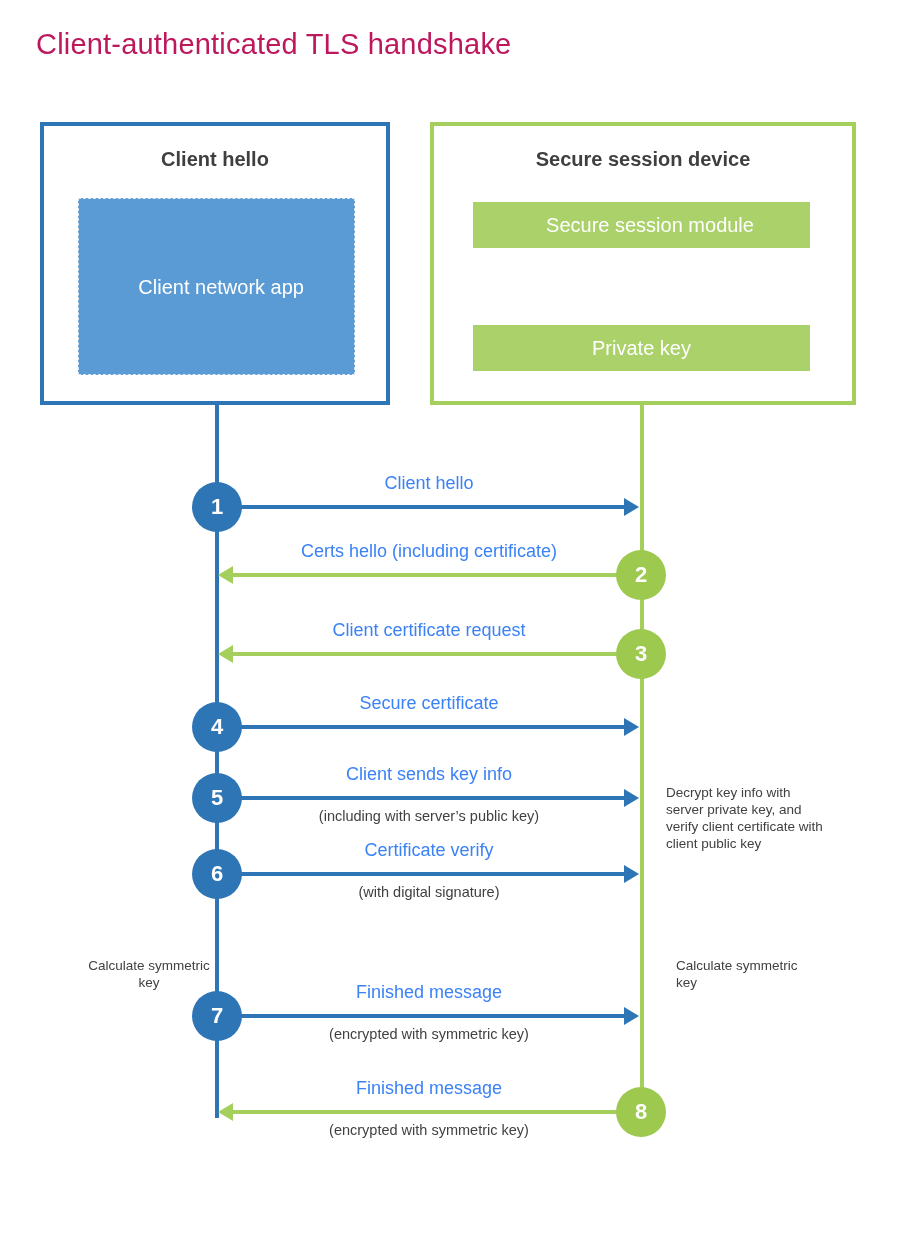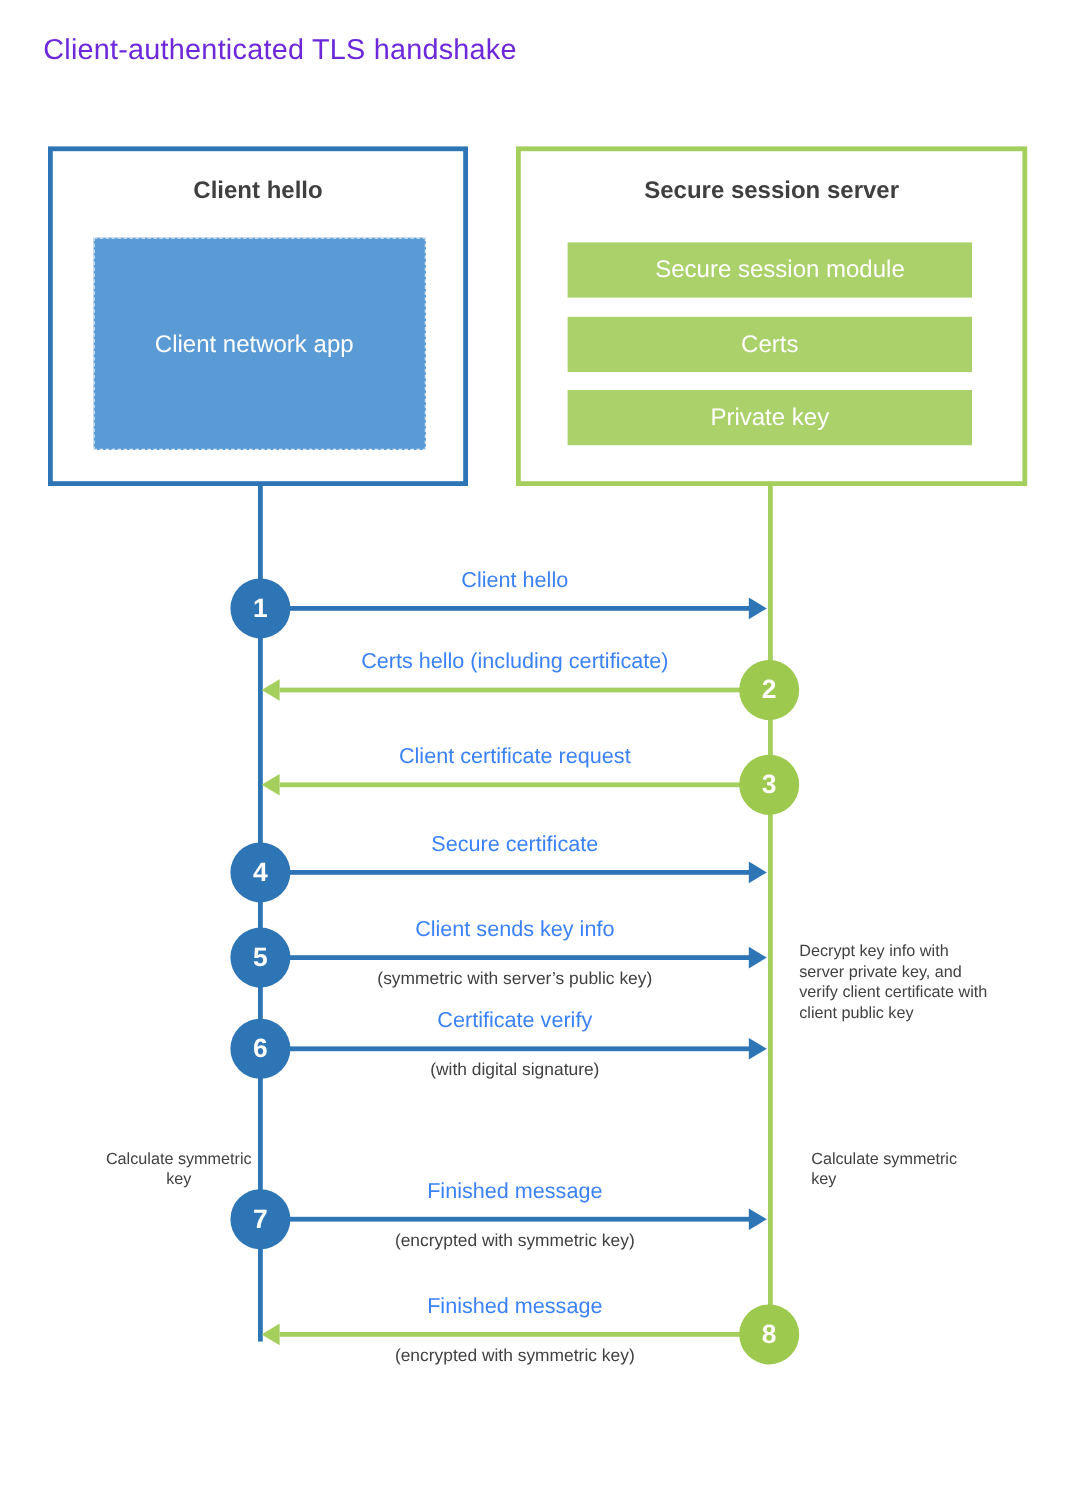--- a/index.html
+++ b/index.html
@@ -1,32 +1,32 @@
 <!DOCTYPE html>
 <html><head>
 <meta charset="utf-8">
 <style>
   * { margin:0; padding:0; box-sizing:border-box; }
   html,body { background:#ffffff; }
   body { font-family:"Liberation Sans","DejaVu Sans",sans-serif; color:#3f3f3f; }
   .page { position:relative; width:900px; height:1256px; background:#fff; overflow:hidden; }
 
-  .title { position:absolute; left:36px; top:28px; font-size:24px; font-weight:300;
-           color:#6d28d9; letter-spacing:.2px; }
+  .title { position:absolute; left:36px; top:28px; font-size:29px; font-weight:300;
+           color:#be185d; letter-spacing:.2px; }
 
   
   .box { position:absolute; top:122px; height:283px; background:#fff; }
   .client-box { left:40px;  width:350px; border:4px solid #2e75b6; }
   .server-box { left:430px; width:426px; border:4px solid #a5cf5d; }
   .box-title { position:absolute; top:22px; left:0; width:100%; text-align:center;
                font-size:20px; font-weight:700; color:#3f3f3f; }
   .app-box { position:absolute; left:34px; top:72px; width:277px; height:177px;
              background:#5b9bd5; border:1px dashed #dce6f2;
              display:flex; align-items:center; justify-content:center; }
-  .app-box span { display:block; width:175px; text-align:left; color:#fff;
+  .app-box span { display:block; width:175px; text-align:right; color:#fff;
                   font-size:20px; line-height:28px; }
   .bar { position:absolute; left:39px; width:337px; height:46px; background:#abd16b;
          color:#fff; font-size:20px; display:flex; align-items:center; justify-content:center; }
   .bar1 { top:76px;padding-left:17px; } .bar2 { top:138px; } .bar3 { top:199px; }
 
   
   .lifeline { position:absolute; top:404px; width:4px; }
   .lifeline.blue  { left:215px; height:714px; background:#2e75b6; }
   .lifeline.green { left:640px; height:708px; background:#a5cf5d; }
 
@@ -67,23 +67,22 @@
   <div class="title">Client-authenticated TLS handshake</div>
 
   <div class="box client-box">
     <div class="box-title">Client hello</div>
     <div class="app-box">
       <span>Client network app</span>
     </div>
   </div>
 
   <div class="box server-box">
-    <div class="box-title">Secure session server</div>
+    <div class="box-title">Secure session device</div>
     <div class="bar bar1">Secure session module</div>
-    <div class="bar bar2">Certs</div>
     <div class="bar bar3">Private key</div>
   </div>
 
   <div class="lifeline blue"></div>
   <div class="lifeline green"></div>
 
   <div class="msg blue right" style="top:507px">
     <div class="m-label">Client hello</div>
     <div class="m-line"></div>
     <div class="m-head"></div>
@@ -109,21 +108,21 @@
     <div class="m-line"></div>
     <div class="m-head"></div>
     <div class="m-circle">4</div>
   </div>
 
   <div class="msg blue right" style="top:798px">
     <div class="m-label">Client sends key info</div>
     <div class="m-line"></div>
     <div class="m-head"></div>
     <div class="m-circle">5</div>
-    <div class="m-sub">(symmetric with server’s public key)</div>
+    <div class="m-sub">(including with server’s public key)</div>
   </div>
 
   <div class="msg blue right" style="top:874px">
     <div class="m-label">Certificate verify</div>
     <div class="m-line"></div>
     <div class="m-head"></div>
     <div class="m-circle">6</div>
     <div class="m-sub">(with digital signature)</div>
   </div>
 

